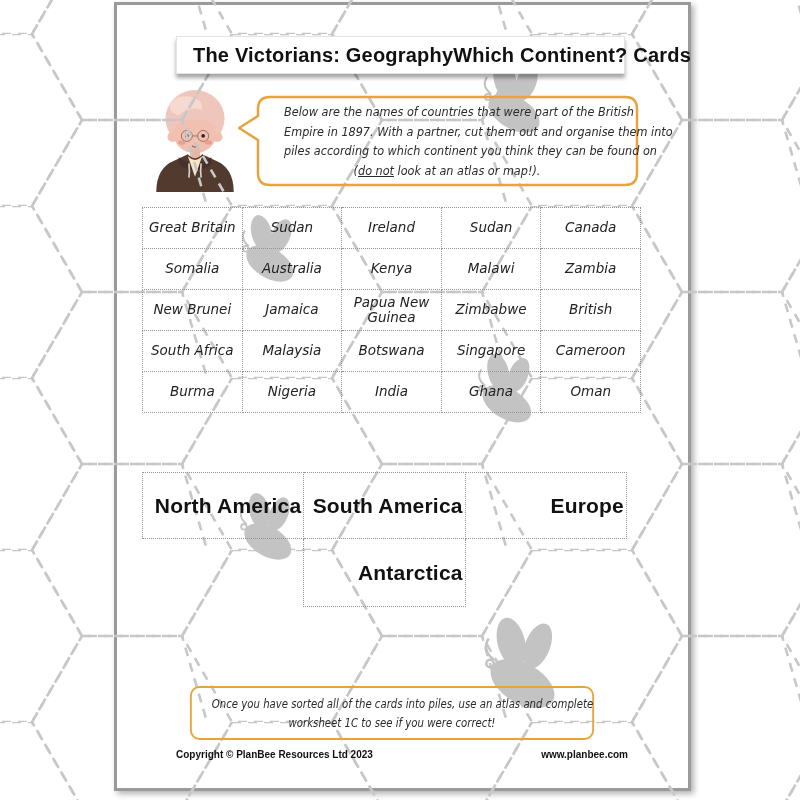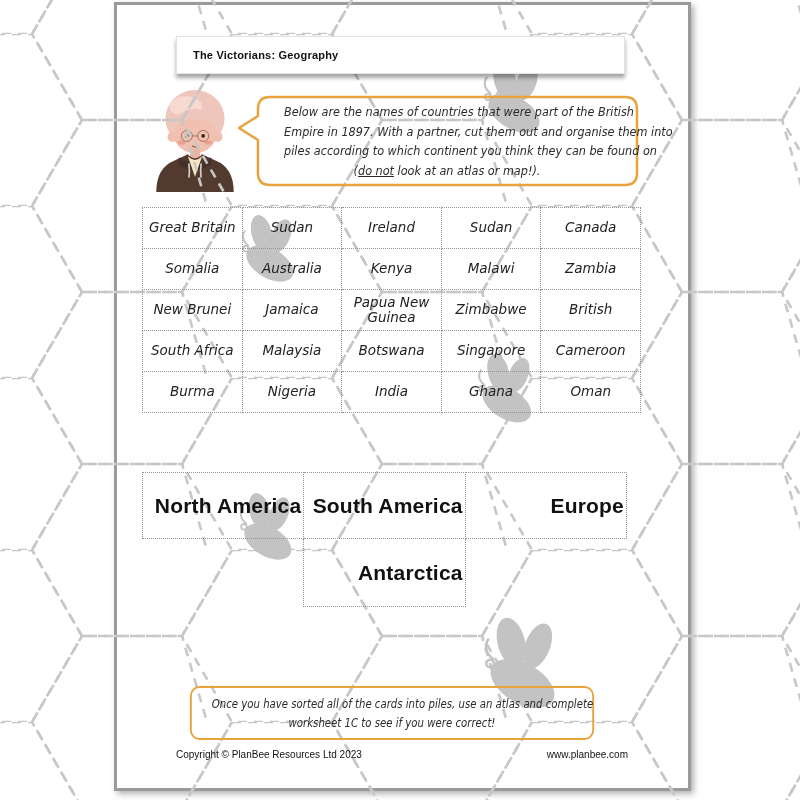--- a/index.html
+++ b/index.html
@@ -21,21 +21,21 @@
   .comic{font-weight:bold;color:#111;}
   .hand{font-family:"DejaVu Sans",sans-serif;font-style:italic;color:#2b2b2b;}
 
   .title-bar{
     position:absolute;left:176px;top:36px;width:449px;height:38px;
     background:#ffffff;border:1px solid #e3e3e3;box-sizing:border-box;
     box-shadow:0 4px 4px rgba(0,0,0,.35);
     display:flex;align-items:center;justify-content:space-between;
     padding:0 16px;
   }
-  .title-bar span{font-size:11px;letter-spacing:.2px;white-space:nowrap;}
+  .title-bar span{font-size:20px;letter-spacing:.2px;white-space:nowrap;}
 
   .bubble-svg{position:absolute;left:238px;top:92px;}
   .bubble-text{
     position:absolute;left:266px;top:102px;width:362px;height:78px;
     text-align:center;font-size:12.5px;line-height:19.5px;
     transform:scaleX(.9);transform-origin:50% 50%;
   }
   .bubble-text .ln{white-space:nowrap;}
   .u{text-decoration:underline;}
 
@@ -62,21 +62,21 @@
     position:absolute;left:177px;top:686px;width:430px;height:54px;
     border:2.5px solid #E8A43C;border-radius:10px;box-sizing:border-box;
     text-align:center;font-size:12px;line-height:19px;padding-top:7px;
     transform:scaleX(.94);transform-origin:50% 50%;
   }
   .note-box .ln{white-space:nowrap;transform:scaleX(.9);transform-origin:50% 50%;}
 
   .footer-row{
     position:absolute;left:176px;top:749px;width:452px;
     display:flex;justify-content:space-between;
-    font-size:10px;font-weight:normal;color:#111;gap:30px;
+    font-size:10px;font-weight:bold;color:#111;gap:30px;
   }
 </style>
 </head>
 <body>
 
 <div class="page"></div>
 
 <svg class="avatar" viewBox="0 0 94 104">
   <ellipse cx="47" cy="32" rx="29" ry="28" fill="#EFC6BC"></ellipse>
   <ellipse cx="38" cy="20" rx="16" ry="10" fill="#F6D9D1"></ellipse>
@@ -124,20 +124,21 @@
   <use href="#bee" transform="translate(268,258) scale(0.92)"></use>
   <use href="#bee" transform="translate(505,398) scale(0.95)"></use>
   <use href="#bee" transform="translate(266,536) scale(0.92)"></use>
   <use href="#bee" transform="translate(520,676) scale(1.25)"></use>
 </svg>
 
 <div class="content">
 
   <div class="title-bar">
     <span class="comic">The Victorians: Geography</span>
+    <span class="comic">Which Continent? Cards</span>
   </div>
 
   <svg class="bubble-svg" width="402" height="98">
     <path d="M 32 5 H 387 Q 399 5 399 17 V 81 Q 399 93 387 93 H 32 Q 20 93 20 81 V 48 L 1 36 L 20 24 V 17 Q 20 5 32 5 Z" fill="none" stroke="#E8A43C" stroke-width="2.5" stroke-linejoin="round"></path>
   </svg>
   <div class="bubble-text hand">
     <div class="ln">Below are the names of countries that were part of the British</div>
     <div class="ln">Empire in 1897. With a partner, cut them out and organise them into</div>
     <div class="ln">piles according to which continent you think they can be found on</div>
     <div class="ln"><span>(</span><span class="u">do not</span><span> look at an atlas or map!).</span></div>

